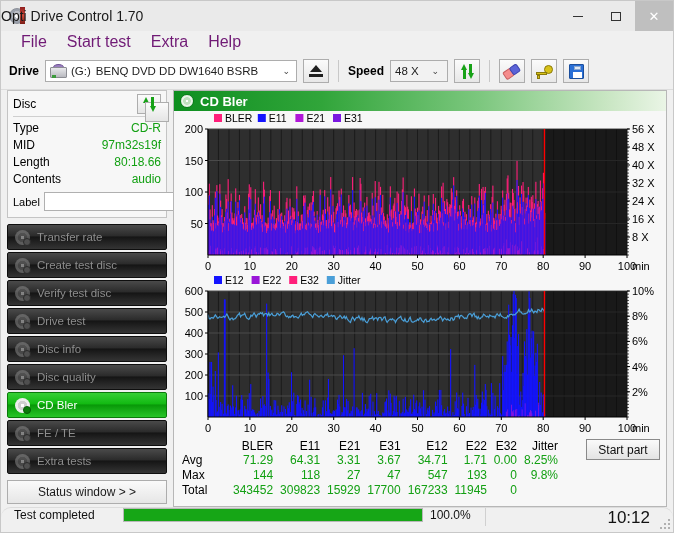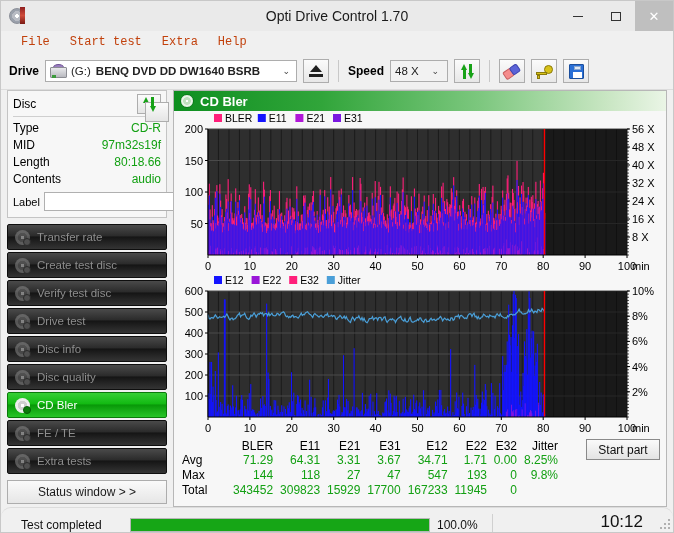--- a/index.html
+++ b/index.html
@@ -26,51 +26,51 @@
   .app-icon .disc{
     position:absolute;left:0;top:1px;width:16px;height:16px;border-radius:50%;
     background:radial-gradient(circle at 50% 50%,#ffffff 0 18%,#b9bcc4 20% 48%,#9aa0ab 50% 100%);
     border:1px solid #8b8f98;box-sizing:border-box;
   }
   .app-icon .bar{
     position:absolute;left:11px;top:0px;width:5px;height:17px;
     background:linear-gradient(180deg,#8f1f1f,#cf4b3a 50%,#7a1a14);
   }
   .title-text{
-    position:absolute;left:0;right:0;text-align:center;
+    position:absolute;left:0;right:0;text-align:left;
     font-size:14px;color:#1a1a1a;font-family:"Liberation Sans",sans-serif;
     pointer-events:none;
   }
   .win-btns{margin-left:auto;display:flex;height:30px;flex:0 0 auto;z-index:2;}
   .win-btn{width:38px;height:30px;display:flex;align-items:center;justify-content:center;color:#333;font-size:13px;}
   .win-btn.close{background:#bfbfbf;color:#fff;}
   .win-btn .min{width:10px;height:1px;background:#333;display:block;}
   .win-btn .max{width:10px;height:9px;border:1px solid #333;box-sizing:border-box;display:block;}
   
   .menubar{
     height:22px;display:flex;align-items:center;padding-left:10px;gap:0px;
     background:#f0f0f0;flex:0 0 auto;
   }
-  .menu-item{padding:2px 10px;font-size:12px;color:#c2410c;font-family:Liberation Mono, monospace;}
+  .menu-item{padding:2px 10px;font-size:16px;color:#701a75;}
   
   .drivebar{
     height:36px;display:flex;align-items:center;padding:0 8px;gap:6px;
     background:#f0f0f0;flex:0 0 auto;border-bottom:1px solid #dcdcdc;
   }
   .lbl-bold{font-weight:bold;font-size:12px;color:#000;}
   .drive-combo{
     width:252px;height:22px;border:1px solid #adadad;background:#fff;
     display:flex;align-items:center;padding:0 2px;box-sizing:border-box;font-size:11.5px;
   }
   .drv-ico{width:17px;height:15px;margin:0 4px 0 2px;position:relative;flex:0 0 auto;}
   .drv-ico .body{position:absolute;left:0;top:3px;width:17px;height:11px;background:linear-gradient(180deg,#e9e9ec,#b9bac0);border:1px solid #8c8d93;box-sizing:border-box;border-radius:1px;}
   .drv-ico .top{position:absolute;left:3px;top:0px;width:11px;height:7px;border-radius:50%;background:#9b7fc0;border:1px solid #6e5494;box-sizing:border-box;}
   .drv-ico .dot{position:absolute;left:2px;bottom:1px;width:4px;height:3px;background:#3c9a3c;}
   .drv-letter{color:#222;margin-right:5px;}
-  .drv-name{color:#222;font-weight:bold;}
+  .drv-name{color:#222;}
   .combo-arrow{margin-left:auto;margin-right:4px;color:#444;font-size:9px;}
   .btn-sq{
     width:26px;height:24px;border:1px solid #adadad;background:linear-gradient(180deg,#fbfbfb,#e7e7e7);
     display:flex;align-items:center;justify-content:center;box-sizing:border-box;
   }
   .eject{position:relative;width:14px;height:12px;}
   .eject .tri{position:absolute;left:1px;top:0;width:0;height:0;border-left:6px solid transparent;border-right:6px solid transparent;border-bottom:7px solid #1f1f1f;}
   .eject .ln{position:absolute;left:0;bottom:0;width:14px;height:3px;background:#1f1f1f;}
   .speed-combo{
     width:58px;height:22px;border:1px solid #adadad;background:#f2f2f2;
@@ -146,22 +146,22 @@
   table.stats-t{border-collapse:collapse;font-size:12px;width:100%;}
   table.stats-t th{color:#000;font-weight:normal;text-align:right;padding:0 4px 0 2px;}
   table.stats-t th.rowh{text-align:left;width:44px;padding-left:6px;}
   table.stats-t td{color:#13a013;text-align:right;padding:0 4px 0 2px;line-height:15px;}
   table.stats-t td.rowh{color:#000;text-align:left;padding-left:6px;}
   .side-actions{position:absolute;right:4px;top:0;display:flex;flex-direction:column;gap:6px;}
   .act-btn{width:74px;height:21px;border:1px solid #8a8a8a;background:linear-gradient(180deg,#fafafa,#e3e3e3);
     display:flex;align-items:center;justify-content:center;font-size:12px;color:#111;box-sizing:border-box;}
   
   .statusbar{
-    height:24px;flex:0 0 auto;display:flex;align-items:flex-end;background:#f0f0f0;
-    border-top:1px solid #dcdcdc;padding:0 14px;gap:0;border-radius:10px;
+    height:24px;flex:0 0 auto;display:flex;align-items:flex-start;background:#f0f0f0;
+    border-top:1px solid #dcdcdc;padding:0 7px;gap:0;border-radius:10px;
   }
   .sb-text{width:115px;font-size:12px;color:#111;padding-left:6px;box-sizing:border-box;}
   .sb-bar{width:300px;height:14px;border:1px solid #b8b8b8;background:#e9e9e9;box-sizing:border-box;position:relative;}
   .sb-bar .fill{position:absolute;left:0;top:0;bottom:0;background:#16a616;}
   .sb-pct{width:62px;text-align:left;padding-left:7px;font-size:12px;color:#111;box-sizing:border-box;}
   .sb-sep{width:1px;height:18px;background:#d0d0d0;}
   .sb-time{margin-left:auto;font-size:17px;color:#111;padding-right:16px;}
   .grip{position:absolute;right:3px;bottom:3px;width:12px;height:12px;}
   .grip i{position:absolute;width:2px;height:2px;background:#b0b0b0;display:block;}
 </style>

